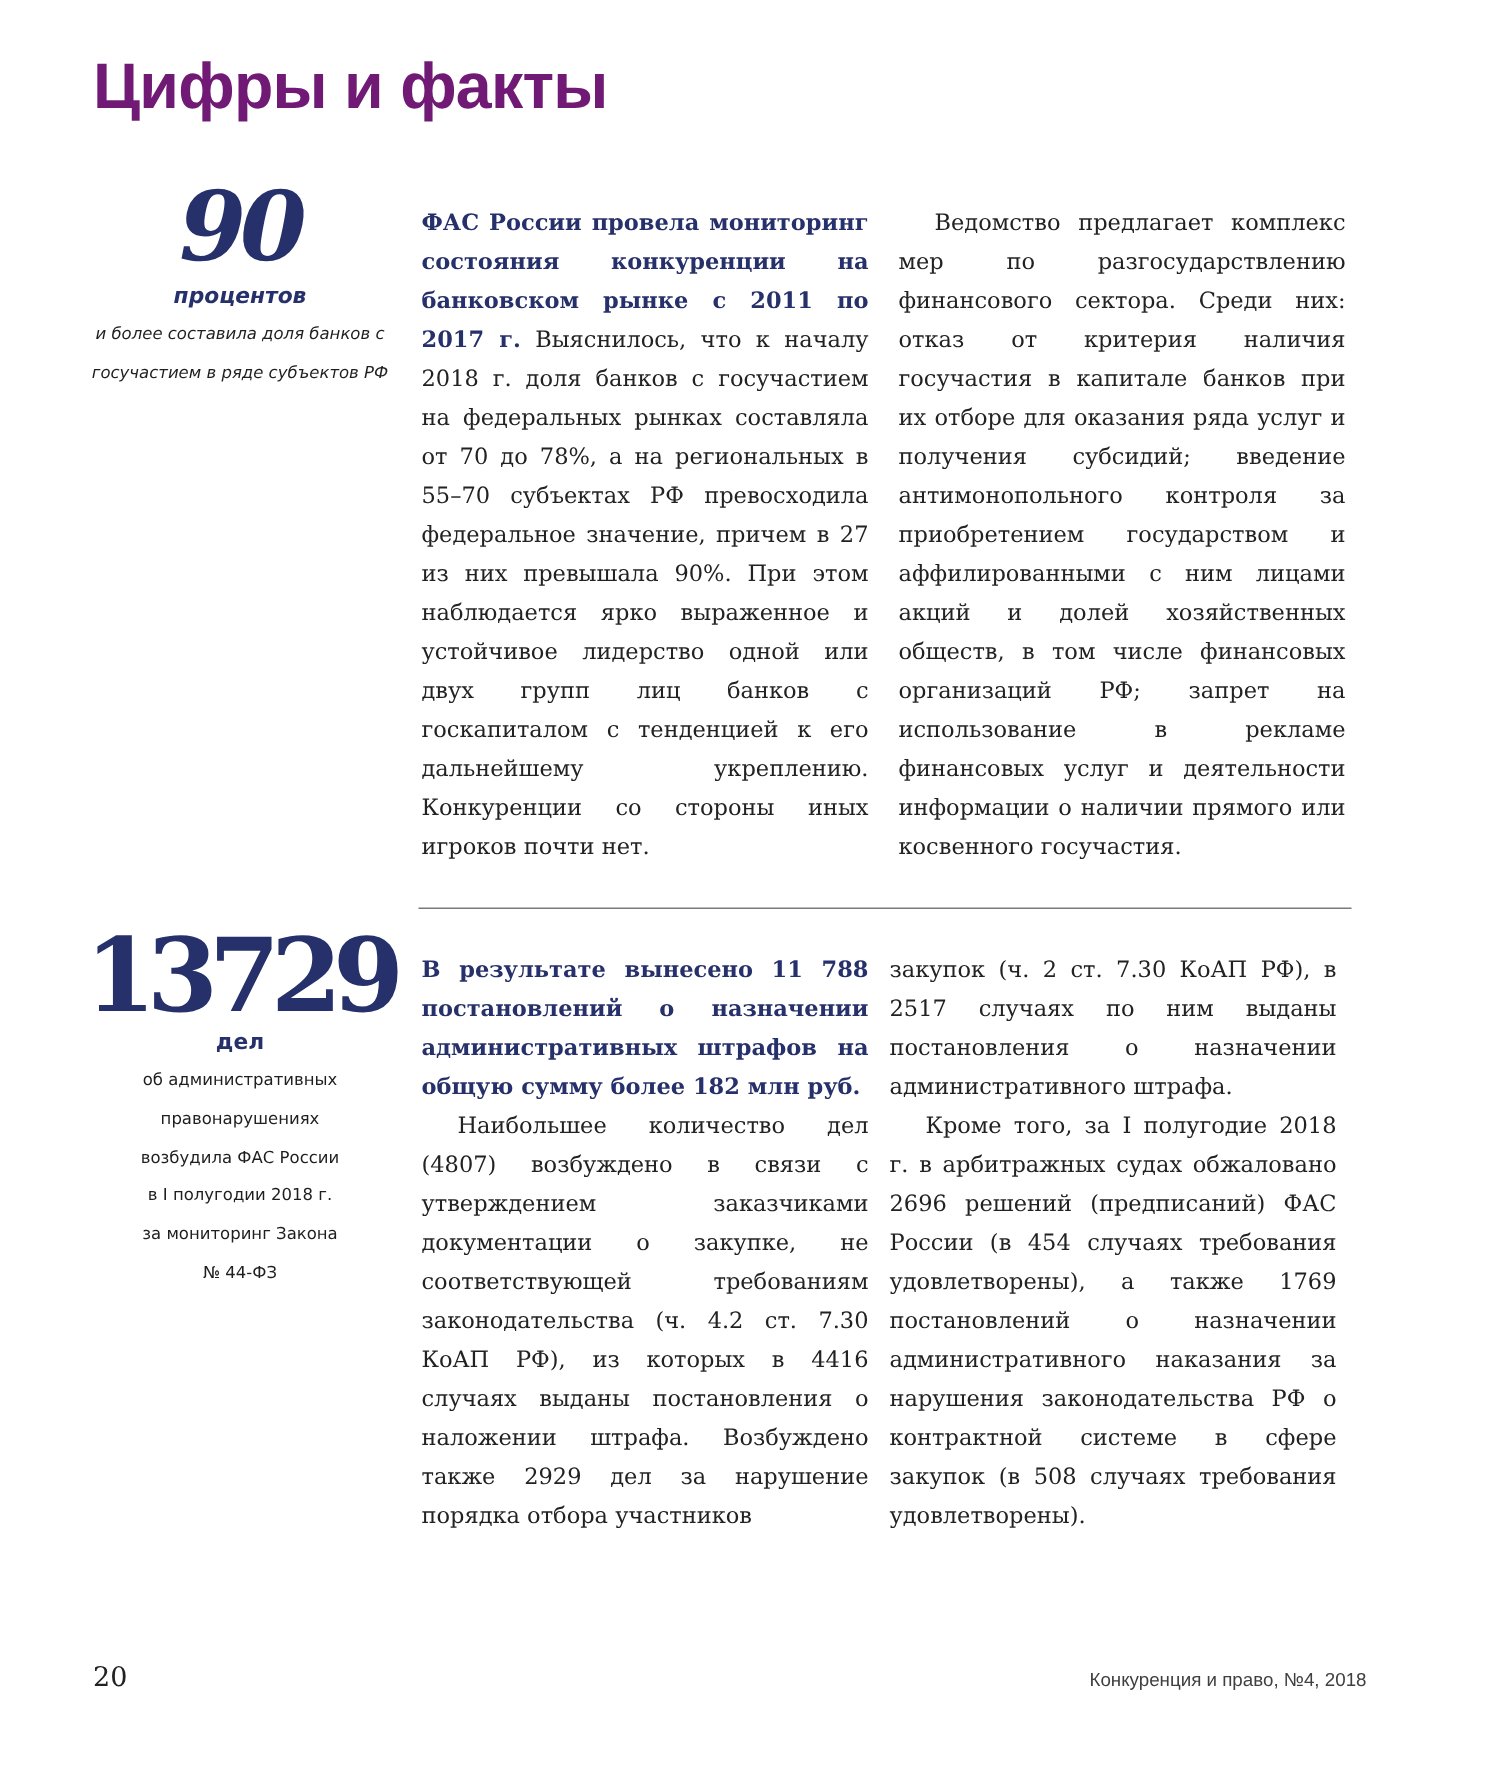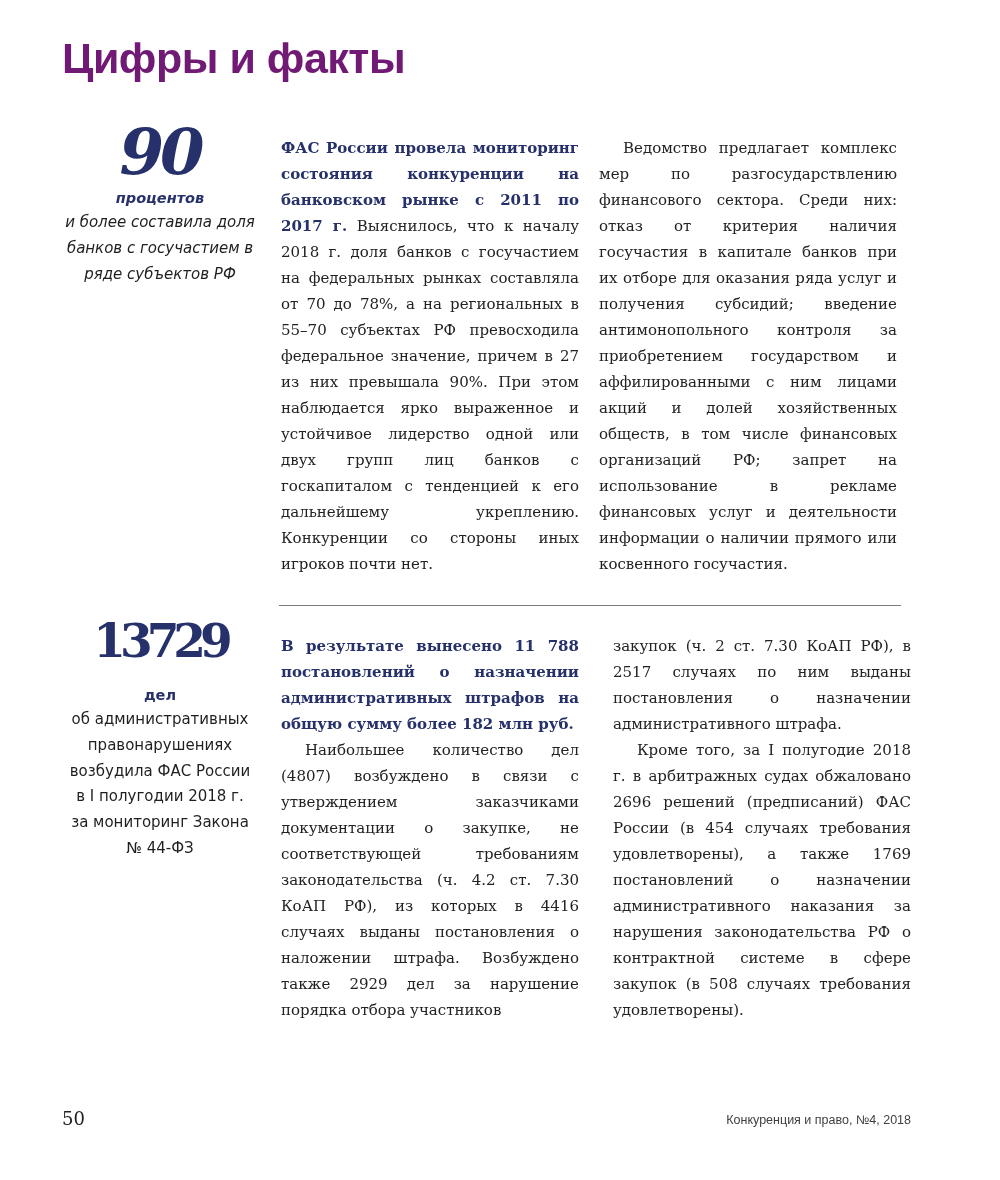--- a/index.html
+++ b/index.html
@@ -11,38 +11,38 @@
     }
     .stat {
       position: absolute; left: 40px; width: 240px; text-align: center;
       font-family: "DejaVu Sans", sans-serif; color: #1f1f1f;
     }
     .stat .big {
       font-family: "DejaVu Serif", serif; font-weight: bold; color: #26306a;
       letter-spacing: -4px; line-height: 1;
     }
     .stat .unit { font-weight: bold; color: #26306a; font-size: 14.5px; line-height: 24px; }
-    .stat .desc { font-size: 15px; line-height: 25.8px; text-align: center; }
+    .stat .desc { font-size: 11px; line-height: 25.8px; text-align: center; }
     #stat1 { top: 120px; font-style: italic; }
     #stat1 .big { font-size: 64px; height: 66px; }
     #stat2 { top: 617px; }
-    #stat2 .big { font-size: 47px; height: 66px; letter-spacing: -6px; text-align: center; }
+    #stat2 .big { font-size: 68px; height: 66px; letter-spacing: -6px; text-align: center; }
     .col {
       position: absolute; width: 298px;
       font-family: "DejaVu Serif", serif; font-size: 15px; line-height: 26px;
       text-align: justify; color: #222222;
       hyphens: auto;
     }
     .col p { margin: 0; }
     .col p.indent { text-indent: 24px; }
     .lead { color: #26306a; font-weight: bold; }
     #col-a1 { left: 281px; top: 135px; }
     #col-a2 { left: 599px; top: 135px; }
     #col-b1 { left: 281px; top: 633px; }
-    #col-b2 { left: 613px; top: 633px; }
+    #col-b2 { left: 593px; top: 633px; }
     .divider {
       position: absolute; left: 279px; top: 605px; width: 622px; height: 0;
       border-top: 1.5px solid #7a7a7a;
     }
     .folio {
       position: absolute; top: 1108px; font-size: 18px; color: #222;
       font-family: "DejaVu Serif", serif;
     }
     .journal {
       position: absolute; top: 1113px; right: 89px; font-size: 12.5px; color: #404040;
@@ -86,14 +86,14 @@
 <div class="col" id="col-b1" lang="ru">
   <p class="lead">В результате вынесено 11 788 постановлений о назначении административных штрафов на общую сумму более 182 млн руб.</p>
   <p class="indent">Наибольшее количество дел (4807) возбуждено в связи с утверждением заказчиками документации о закупке, не соответствующей требованиям законодательства (ч. 4.2 ст. 7.30 КоАП РФ), из которых в 4416 случаях выданы постановления о наложении штрафа. Возбуждено также 2929 дел за нарушение порядка отбора участников</p>
 </div>
 
 <div class="col" id="col-b2" lang="ru">
   <p>закупок (ч. 2 ст. 7.30 КоАП РФ), в 2517 случаях по ним выданы постановления о назначении административного штрафа.</p>
   <p class="indent">Кроме того, за I полугодие 2018 г. в арбитражных судах обжаловано 2696 решений (предписаний) ФАС России (в 454 случаях требования удовлетворены), а также 1769 постановлений о назначении административного наказания за нарушения законодательства РФ о контрактной системе в сфере закупок (в 508 случаях требования удовлетворены).</p>
 </div>
 
-<div class="folio" style="left:62px;">50</div>
+<div class="folio" style="left:62px;">20</div>
 <div class="journal">Конкуренция и право, №4, 2018</div>
 
 </body></html>

